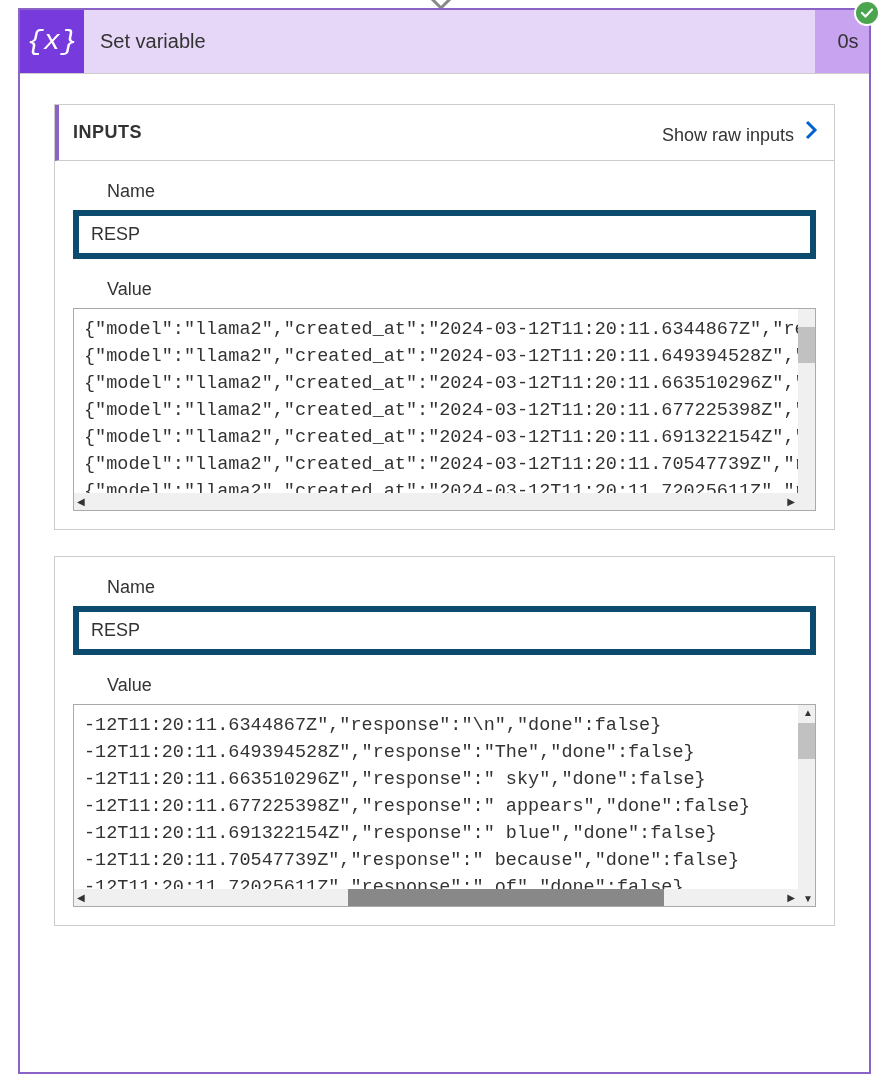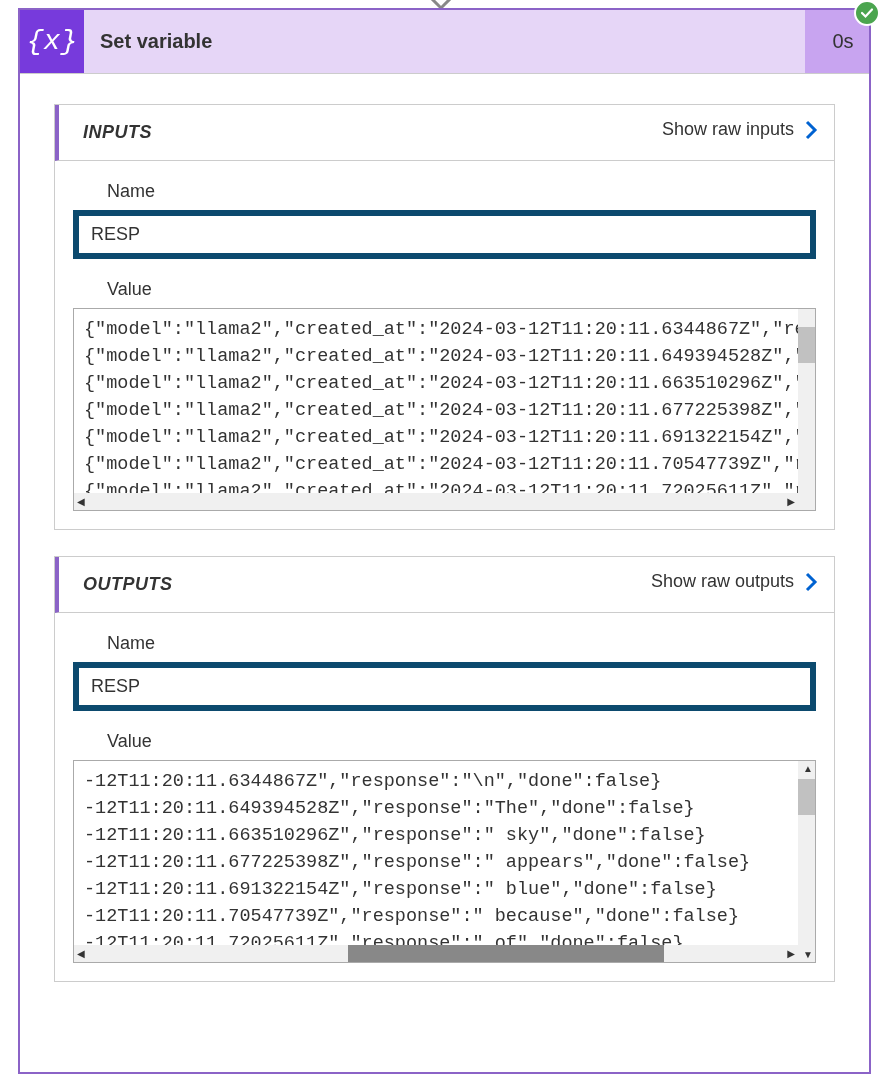--- a/index.html
+++ b/index.html
@@ -48,24 +48,23 @@
       font-family: "Courier New", monospace;
       font-weight: 400;
     }
     .header-title {
       flex: 1;
       display: flex;
       align-items: center;
       padding-left: 16px;
       font-size: 20px;
       color: #333;
-      font-weight: bold;
     }
     .header-duration {
-      width: 64px;
+      width: 54px;
       background: #c8a4f0;
       display: flex;
       align-items: center;
       justify-content: center;
       font-size: 20px;
       color: #333;
       padding-left: 12px;
     }
     .success-badge {
       position: absolute;
@@ -96,26 +95,25 @@
       justify-content: space-between;
       padding: 14px 14px 14px 0;
       border-bottom: 1px solid #ccc;
       border-left: 4px solid #8b63c7;
     }
     .panel-header-title {
       font-size: 18px;
       font-weight: 600;
       color: #333;
       letter-spacing: 0.5px;
-      padding-left: 24px;
-      font-style: italic;
+      padding-left: 14px;
     }
     .panel-header-link {
       display: flex;
-      align-items: flex-start;
+      align-items: flex-end;
       font-size: 18px;
       color: #333;
       cursor: pointer;
       gap: 10px;
     }
     .chevron-right {
       color: #0062d1;
     }
     .panel-body {
       padding: 20px 18px 18px 18px;
@@ -257,31 +255,20 @@
           </div>
           <div class="scroll-horizontal">
             <span class="scroll-h-arrow">◀</span>
             <span class="scroll-h-arrow">▶</span>
           </div>
         </div>
       </div>
     </div>
 
     <div class="panel">
-      <div class="panel-header">
-        <div class="panel-header-title">OUTPUTS</div>
-        <div class="panel-header-link">
-          <span>Show raw outputs</span>
-          <span class="chevron-right">
-            <svg width="16" height="22" viewBox="0 0 16 22">
-                <path d="M3 3 L11 11 L3 19" stroke="#0062d1" stroke-width="3" fill="none"></path>
-              </svg>
-          </span>
-        </div>
-      </div>
       <div class="panel-body">
         <div class="field-label">Name</div>
         <div class="field-input">RESP</div>
 
         <div class="field-label">Value</div>
         <div class="value-box">
           <div class="value-content" id="outputs-lines"><span class="clipped">-12T11:20:11.6344867Z","response":"\n","done":false}</span><span class="clipped">-12T11:20:11.649394528Z","response":"The","done":false}</span><span class="clipped">-12T11:20:11.663510296Z","response":" sky","done":false}</span><span class="clipped">-12T11:20:11.677225398Z","response":" appears","done":false}</span><span class="clipped">-12T11:20:11.691322154Z","response":" blue","done":false}</span><span class="clipped">-12T11:20:11.70547739Z","response":" because","done":false}</span><span class="clipped">-12T11:20:11.72025611Z","response":" of","done":false}</span><span class="cut-line"><span> 12T11:20:11.7345984627" </span><span class="highlight-sel">"response":" a" "done":false}</span></span></div>
           <div class="scroll-vertical">
             <span class="scroll-arrow-v" style="top:2px;">▲</span>
             <div class="scroll-thumb-v" style="top:18px;height:36px;"></div>

